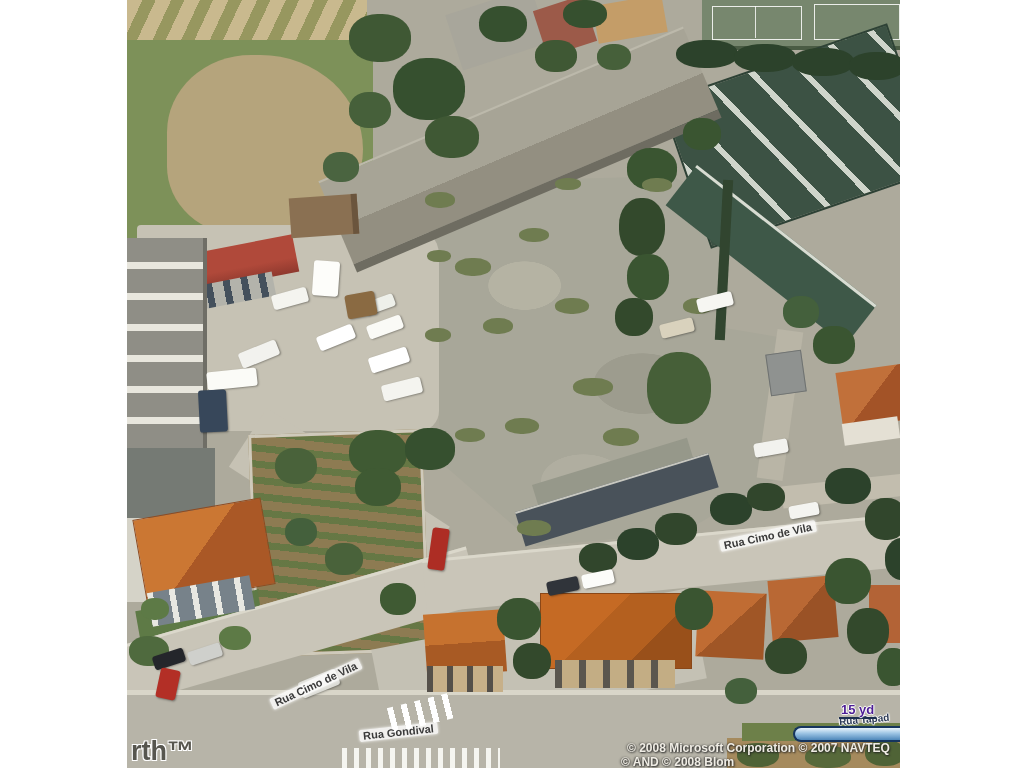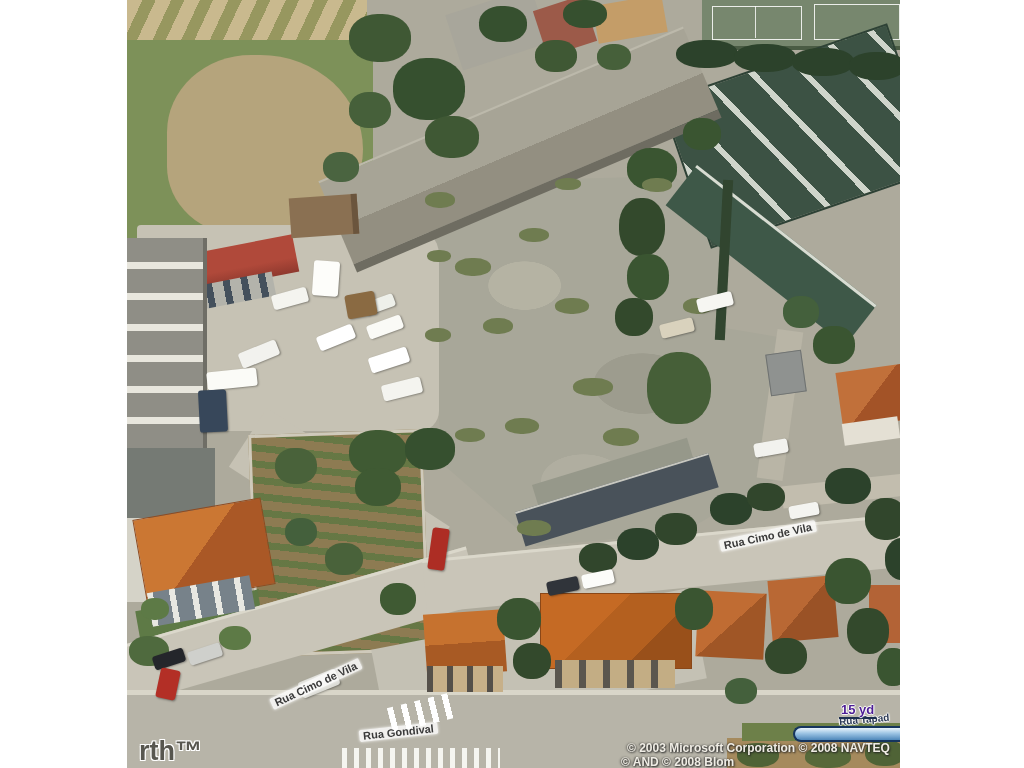--- a/index.html
+++ b/index.html
@@ -228,19 +228,19 @@
       </div>
 
     <div class="street-label" style="left:592px;top:530px;transform:rotate(-12deg);">Rua Cimo de Vila</div>
     <div class="street-label" style="left:140px;top:678px;transform:rotate(-25deg);">Rua Cimo de Vila</div>
     <div class="street-label" style="left:232px;top:726px;transform:rotate(-6deg);">Rua Gondival</div>
     <div class="halo-label" style="left:712px;top:714px;transform:rotate(-5deg);">Rua Tapad</div>
 
     <div class="scale-label" style="left:712px;top:702px;">15 yd</div>
     <div class="scale-bar" style="left:666px;top:726px;width:120px;"></div>
 
-    <div class="attrib" style="left:500px;top:741px;">© 2003 Microsoft Corporation  © 2008 NAVTEQ</div>
+    <div class="attrib" style="left:500px;top:741px;">© 2008 Microsoft Corporation  © 2007 NAVTEQ</div>
     <div class="attrib" style="left:494px;top:755px;">© AND © 2008 Blom</div>
-    <div class="watermark" style="left:12px;top:736px;">rth™</div>
+    <div class="watermark" style="left:4px;top:736px;">rth™</div>
   </div>
 
 
 </div>
 
 </body></html>

